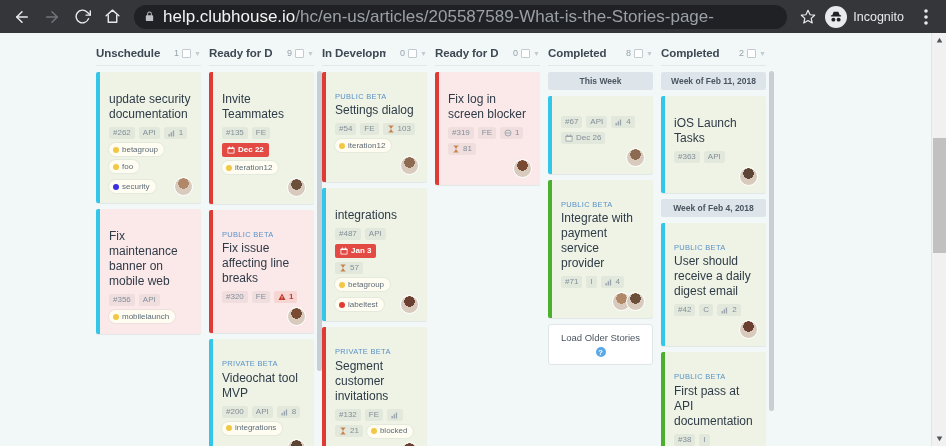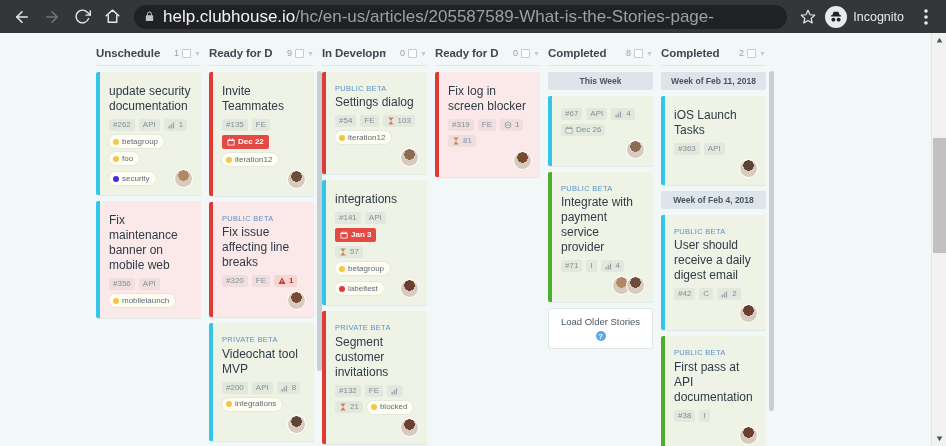--- a/index.html
+++ b/index.html
@@ -133,21 +133,21 @@
   .col-body {
     margin-top: 6px;
     display: flex; flex-direction: column;
     gap: 6px;
   }
 
   
   .card {
     position: relative;
     border-radius: 2px;
-    padding: 12px 8px 7px 9px;
+    padding: 20px 8px 7px 9px;
     border-left: 4px solid #39c0e0;
     box-shadow: 0 1px 1px rgba(0,0,0,0.07);
     background: #eef3e6;
     overflow: hidden;
   }
   .card.green   { background: #eef3e6; }
   .card.pink    { background: #fbe9ea; }
   .bl-cyan  { border-left-color: #34c6e8; }
   .bl-red   { border-left-color: #e03a34; }
   .bl-green { border-left-color: #4caf2e; }
@@ -532,21 +532,21 @@
               <span class="spacer" style="flex: 1 1 auto;"></span>
               <span style="display: flex;">
                 <span class="avatar" style="background: radial-gradient(circle at 50% 32%, rgb(141, 106, 82) 0px, rgb(141, 106, 82) 36%, rgb(216, 203, 189) 37%, rgb(216, 203, 189) 100%);"></span>
               </span>
             </div>
           </div>
           <div class="card green bl-cyan">
             <div class="card-title">integrations</div>
             <div class="meta-row">
               <span class="chip plain">
-                <span>#141</span>
+                <span>#487</span>
               </span>
               <span class="chip plain">
                 <span>API</span>
               </span>
               <span class="chip date-red">
                 <svg width="8" height="8" viewBox="0 0 16 16" fill="#fff">
                   <rect x="1" y="3" width="14" height="12" rx="1.4"></rect>
                   <rect x="2.6" y="6" width="10.8" height="7.4" fill="#e34a43"></rect>
                   <rect x="4" y="1" width="1.6" height="3"></rect>
                   <rect x="10.4" y="1" width="1.6" height="3"></rect>

